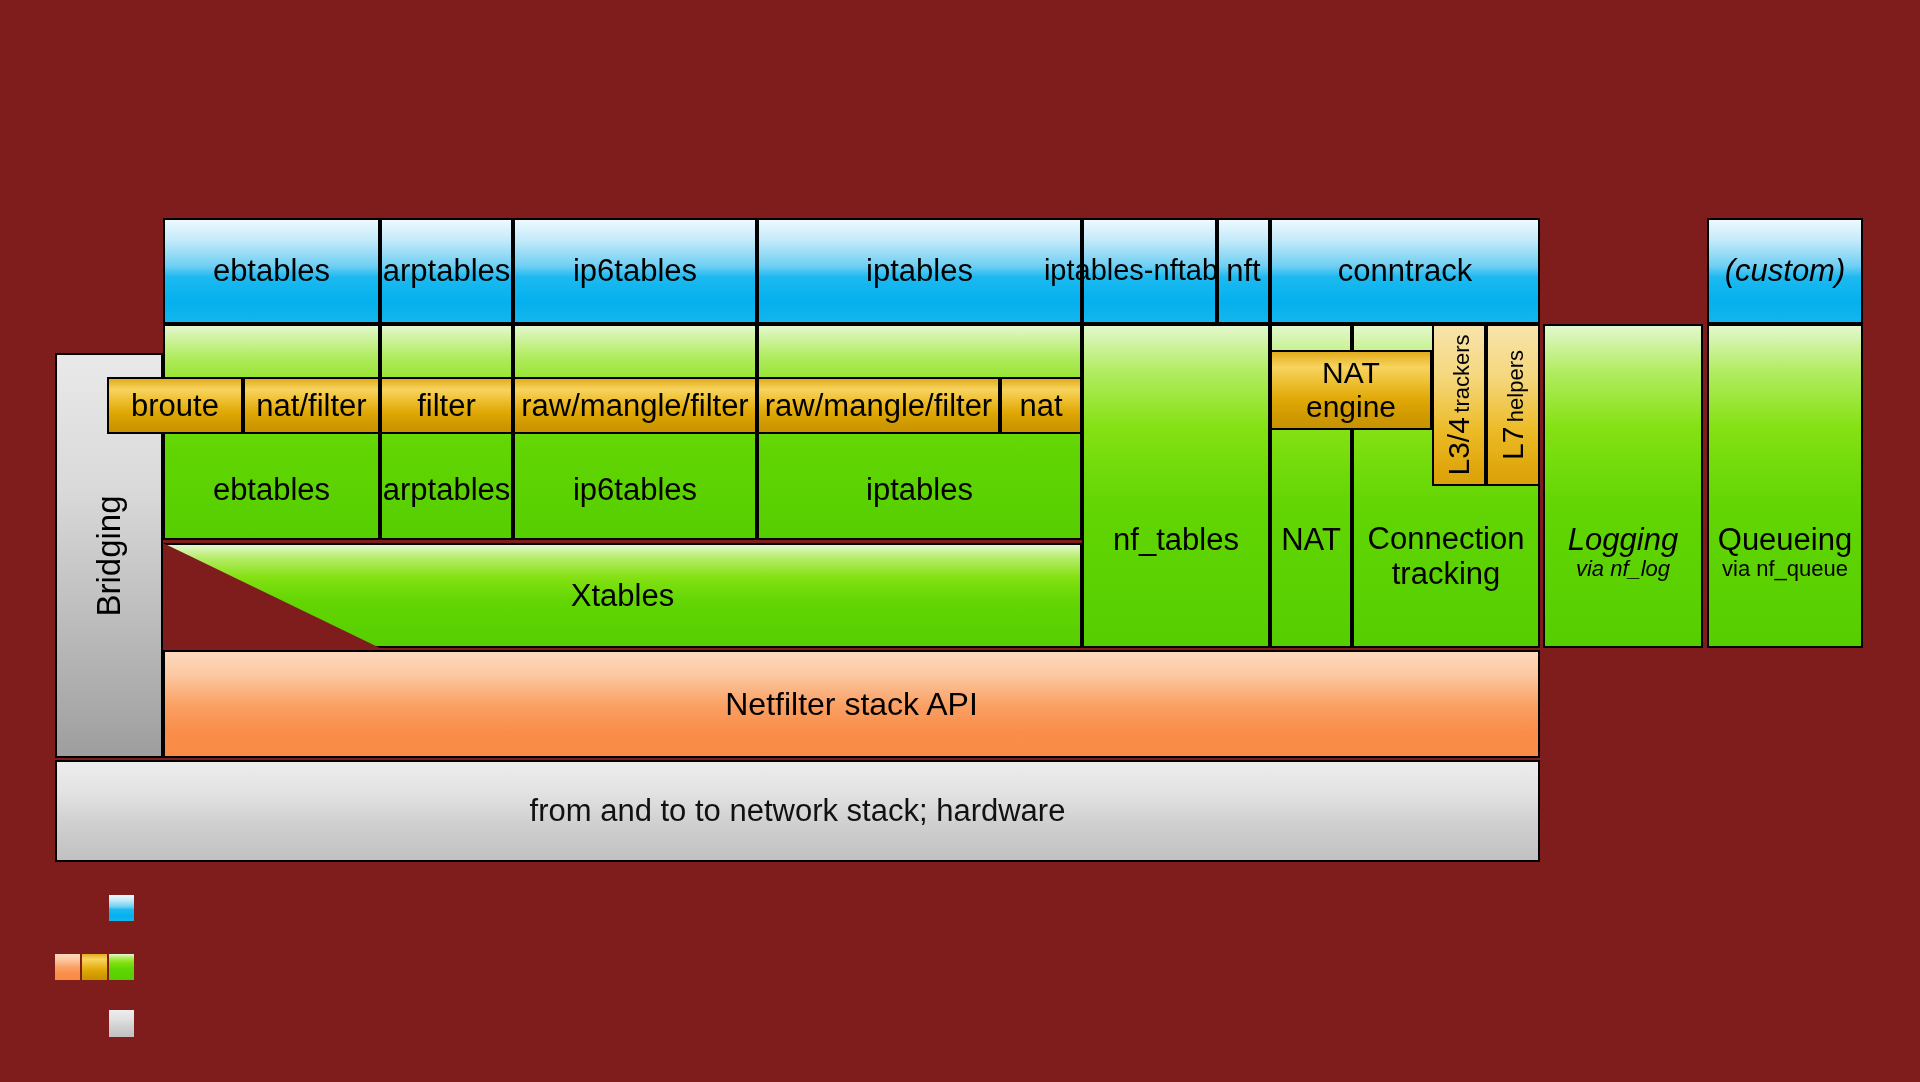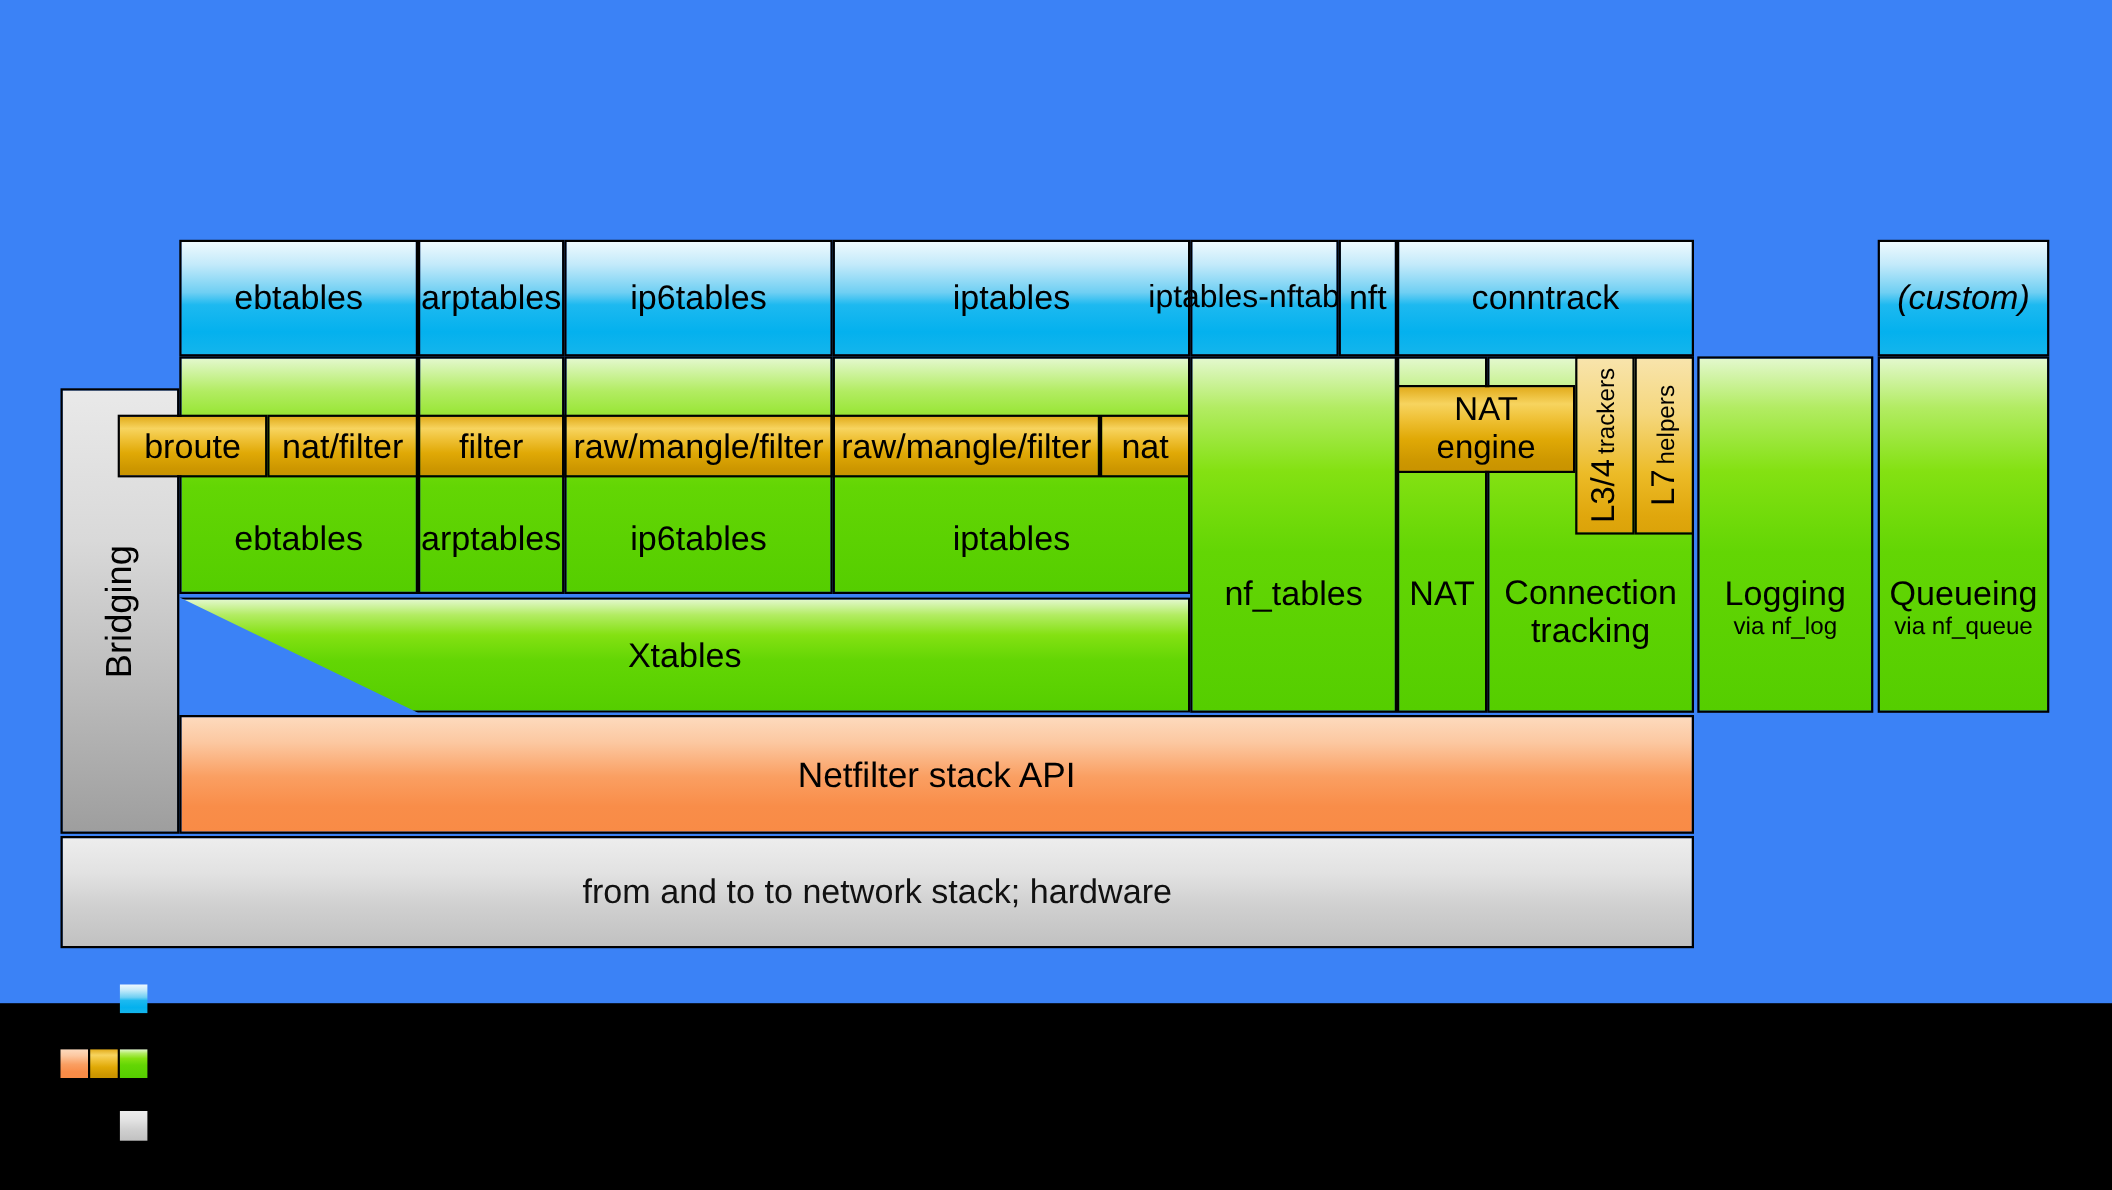--- a/index.html
+++ b/index.html
@@ -7,22 +7,22 @@
     padding: 0;
     background: #000;
     width: 1920px;
     height: 1082px;
     overflow: hidden;
     font-family: "Liberation Sans", sans-serif;
   }
   #canvas {
     position: relative;
     width: 1920px;
-    height: 912px;
-    background: #3b82f6;
+    height: 1082px;
+    background: #7f1d1d;
   }
   .box {
     position: absolute;
     box-sizing: border-box;
     border: 2px solid #000;
     display: flex;
     align-items: center;
     justify-content: center;
     color: #000;
     text-align: center;
@@ -129,21 +129,21 @@
   <div class="box green" style="left:1270px; top:324px; width:82px; height:324px;">
     <div class="col-label t-green" style="top:196px;">NAT</div>
   </div>
   <div class="box green" style="left:1352px; top:324px; width:188px; height:324px;">
     <div class="col-label t-big" style="top:196px;">
       <div>Connection</div>
       <div>tracking</div>
     </div>
   </div>
   <div class="box green" style="left:1543px; top:324px; width:160px; height:324px;">
-    <div class="col-label" style="top:196px;">
+    <div class="col-label" style="top:196px;font-style:italic;">
       <div class="t-green">Logging</div>
       <div class="t-sub">via nf_log</div>
     </div>
   </div>
   <div class="box green xtables-box t-green" style="left:163px; top:543px; width:919px; height:105px;">
     <span>Xtables</span>
   </div>
 
   <div class="box green" style="left:1707px; top:324px; width:156px; height:324px;">
     <div class="col-label" style="top:196px;">

